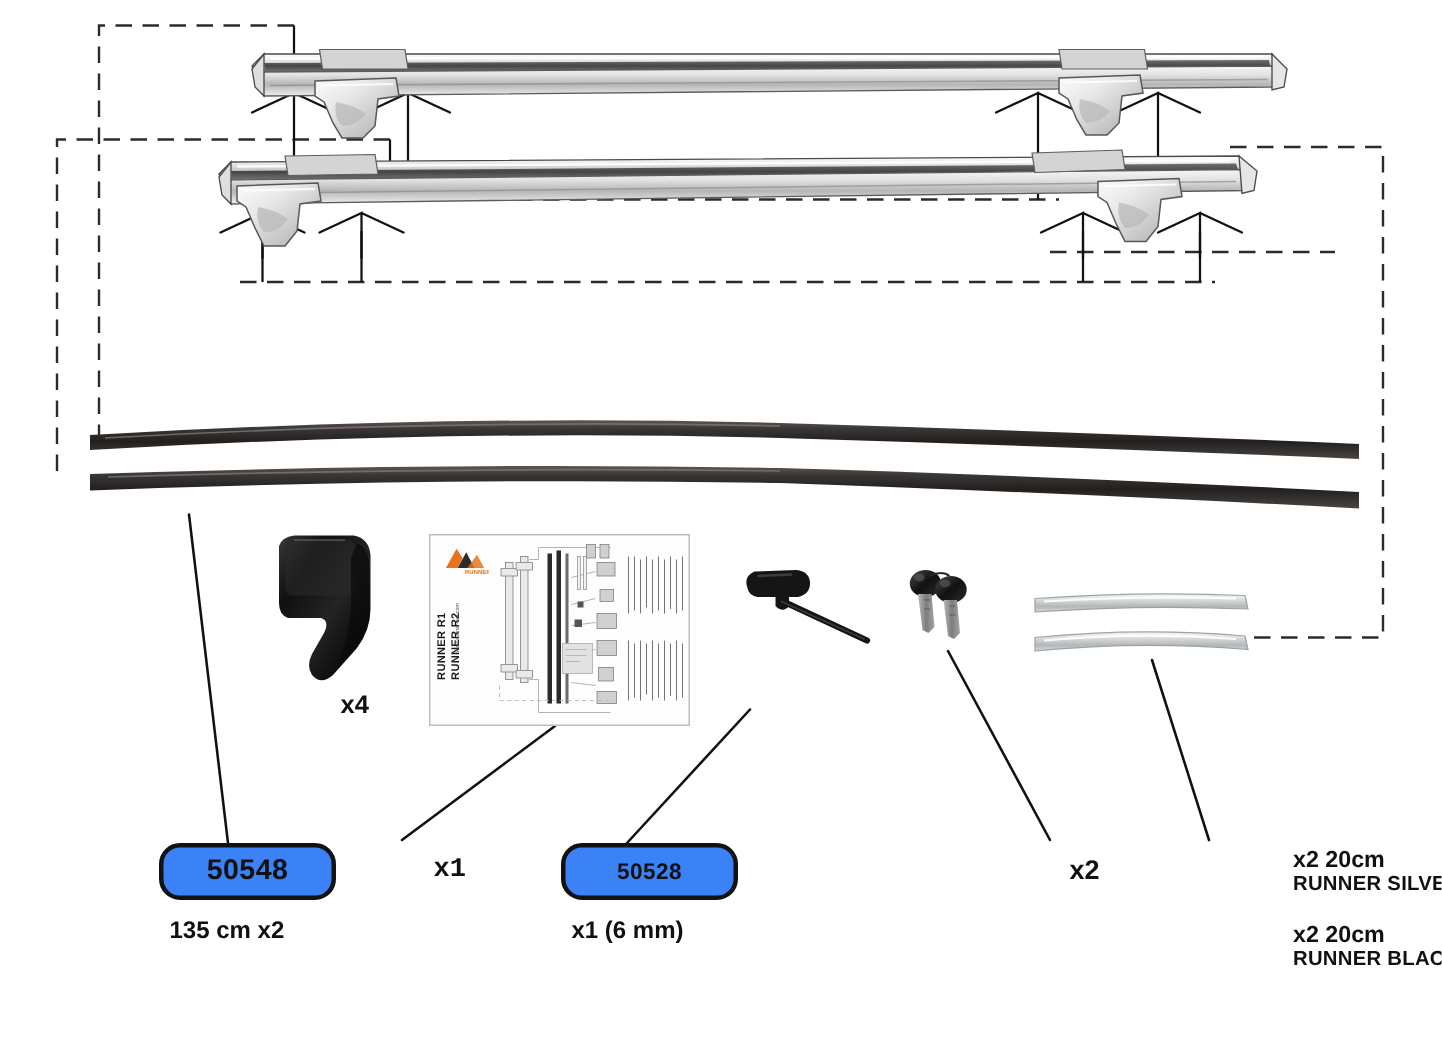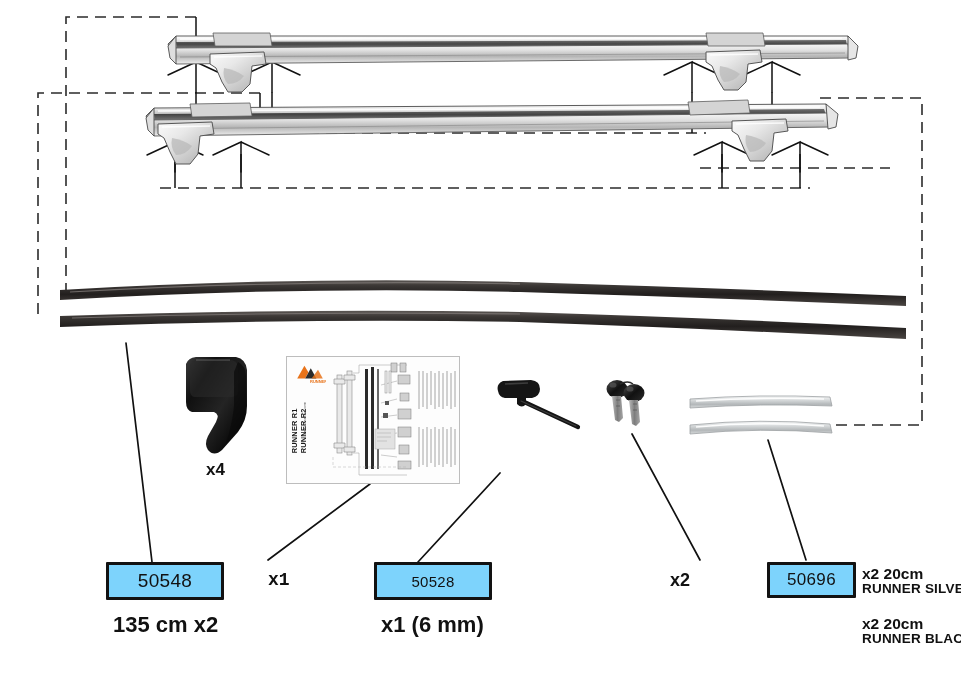--- a/index.html
+++ b/index.html
@@ -22,54 +22,55 @@
   }
   #artwork {
     position: absolute;
     left: 0; top: 0;
     width: 961px; height: 691px;
   }
   
   .code-box {
     position: absolute;
     border: 3.5px solid #121212;
-    background: #7dd3fc;
-    border-radius: 1px;
+    background: #3b82f6;
+    border-radius: 14px;
     display: flex;
     align-items: center;
     justify-content: center;
-    font-weight: normal;
+    font-weight: bold;
     color: #111111;
     letter-spacing: 0.3px;
   }
   .code-box.b1 { left: 106px; top: 562px; width: 118px; height: 38px; font-size: 19px; }
   .code-box.b2 { left: 374px; top: 562px; width: 118px; height: 38px; font-size: 15px; }
   .code-box.b3 { left: 767px; top: 562px; width: 89px; height: 36px; font-size: 17px; }
   .code-box.b4 { left: 767px; top: 612px; width: 89px; height: 36px; font-size: 17px; }
 
   .sub-label {
     position: absolute;
     font-weight: bold;
     color: #111111;
-    font-size: 22px;
+    font-size: 16px;
     white-space: nowrap;
   }
   .sub-label.s1 { left: 113px; top: 612px; }
   .sub-label.s2 { left: 381px; top: 612px; }
 
   .qty-label {
     position: absolute;
     font-weight: bold;
     color: #111111;
     font-size: 18px;
     white-space: nowrap;
+    margin-left: 21px;
   }
   .qty-x4 { left: 206px; top: 460px; font-size: 17px; font-weight: 600; }
   .qty-x1 { left: 268px; top: 570px; font-family: Liberation Mono, monospace; }
-  .qty-x2 { left: 670px; top: 570px; text-align: center; }
+  .qty-x2 { left: 692px; top: 570px; text-align: center; }
 
   .runner-text {
     position: absolute;
     color: #111111;
     font-weight: bold;
     white-space: nowrap;
     line-height: 1.05;
   }
   .runner-text .big { font-size: 15.5px; display: block; }
   .runner-text .small { font-size: 13.5px; display: block; letter-spacing: 0.2px; }
@@ -445,21 +446,20 @@
 
   <div class="qty-label qty-x4">x4</div>
 
   <div class="qty-label qty-x1">x1</div>
 
   <div class="code-box b2">50528</div>
   <div class="sub-label s2">x1 (6 mm)</div>
 
   <div class="qty-label qty-x2">x2</div>
 
-  <div class="code-box b3">50696</div>
   <div class="runner-text rt1">
     <span class="big">x2 20cm</span>
     <span class="small">RUNNER SILVER</span>
   </div>
 
   <div class="runner-text rt2">
     <span class="big">x2 20cm</span>
     <span class="small">RUNNER BLACK</span>
   </div>
 

